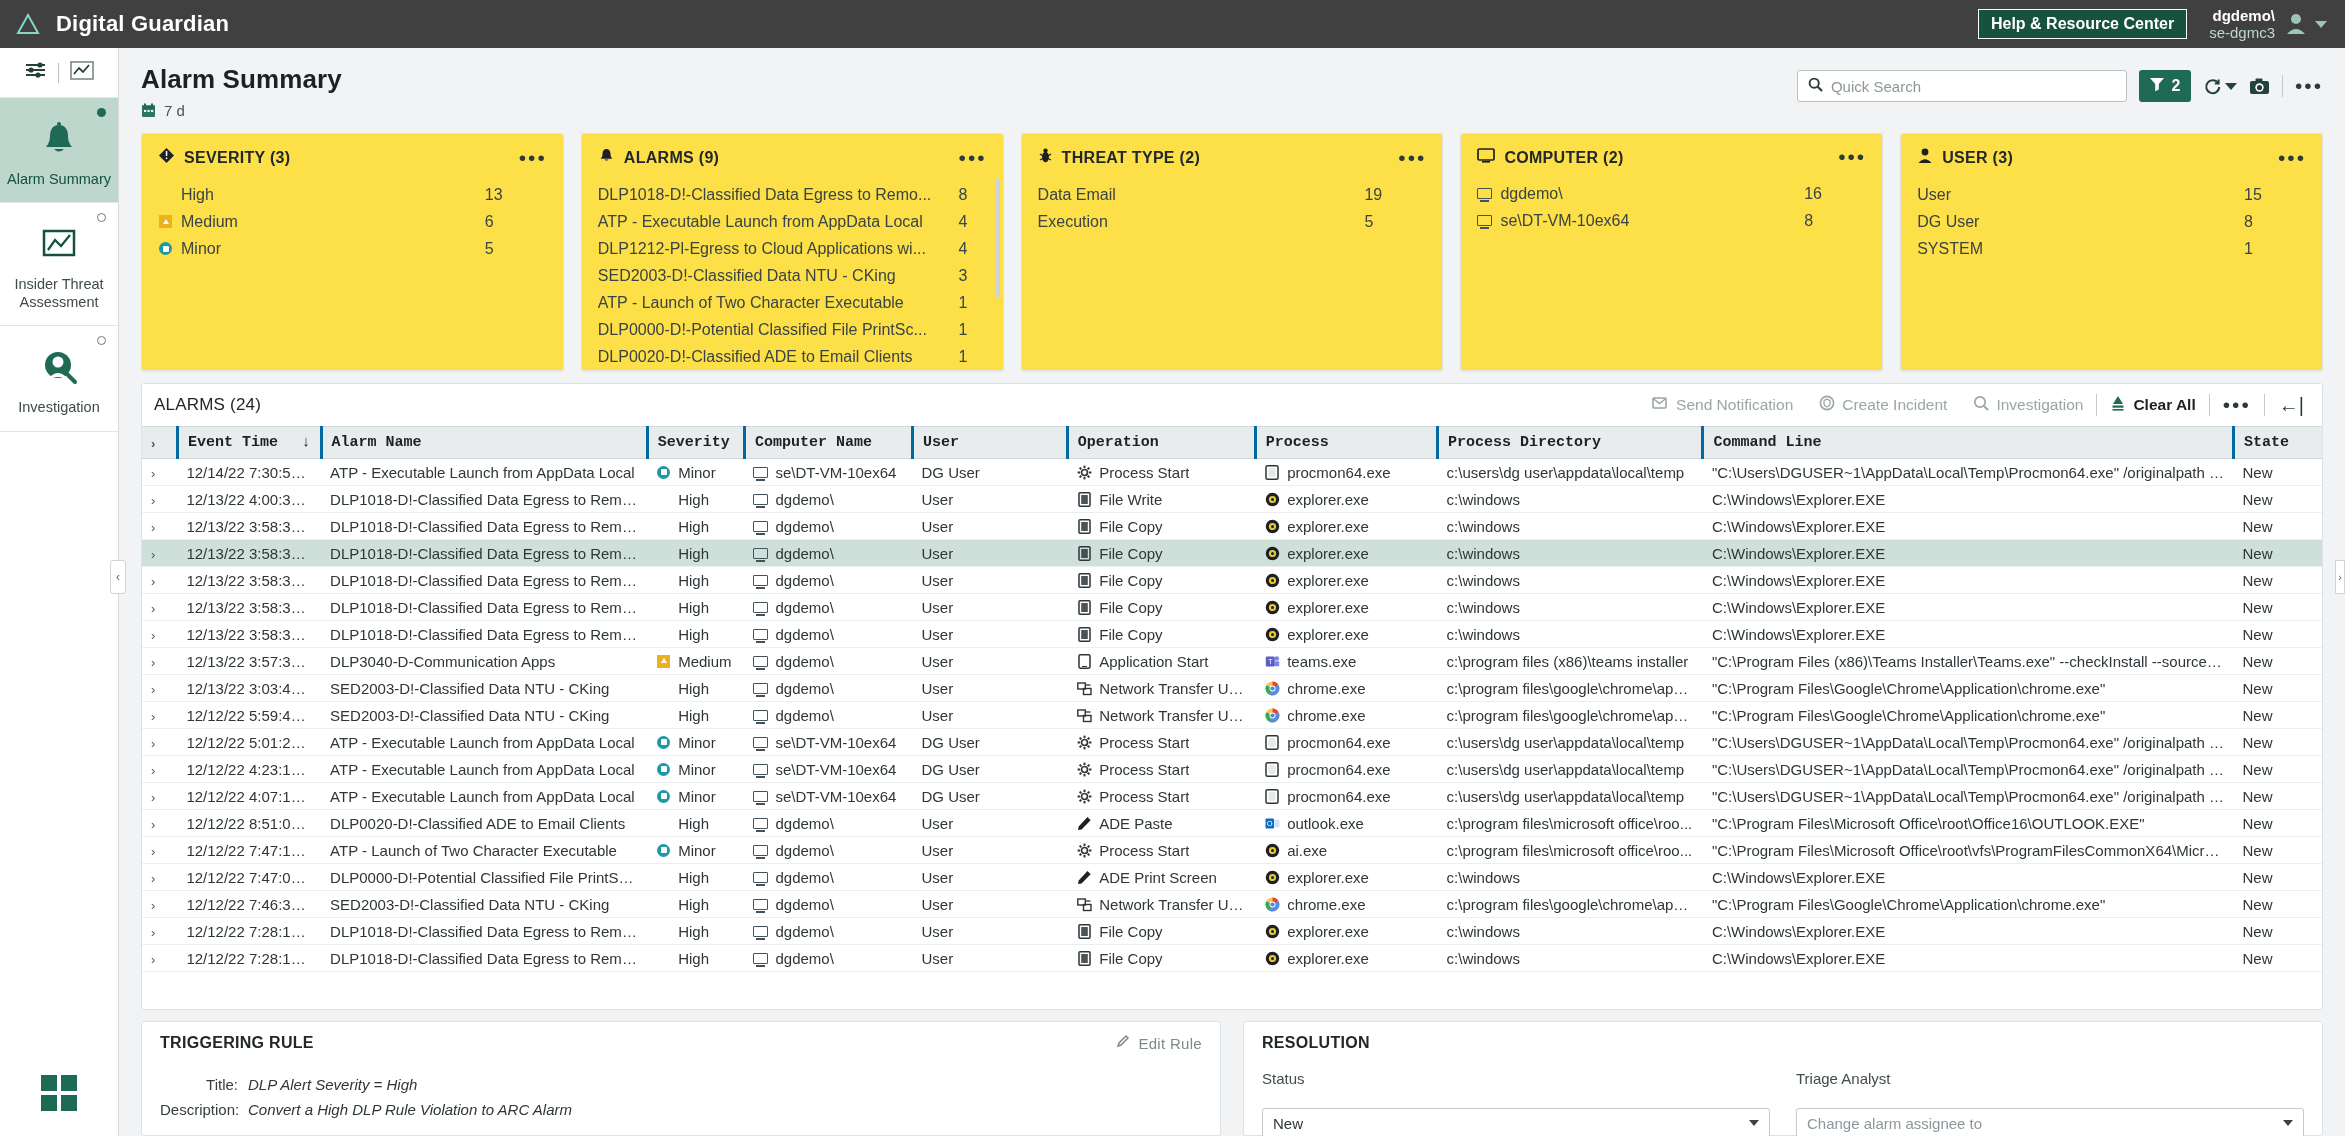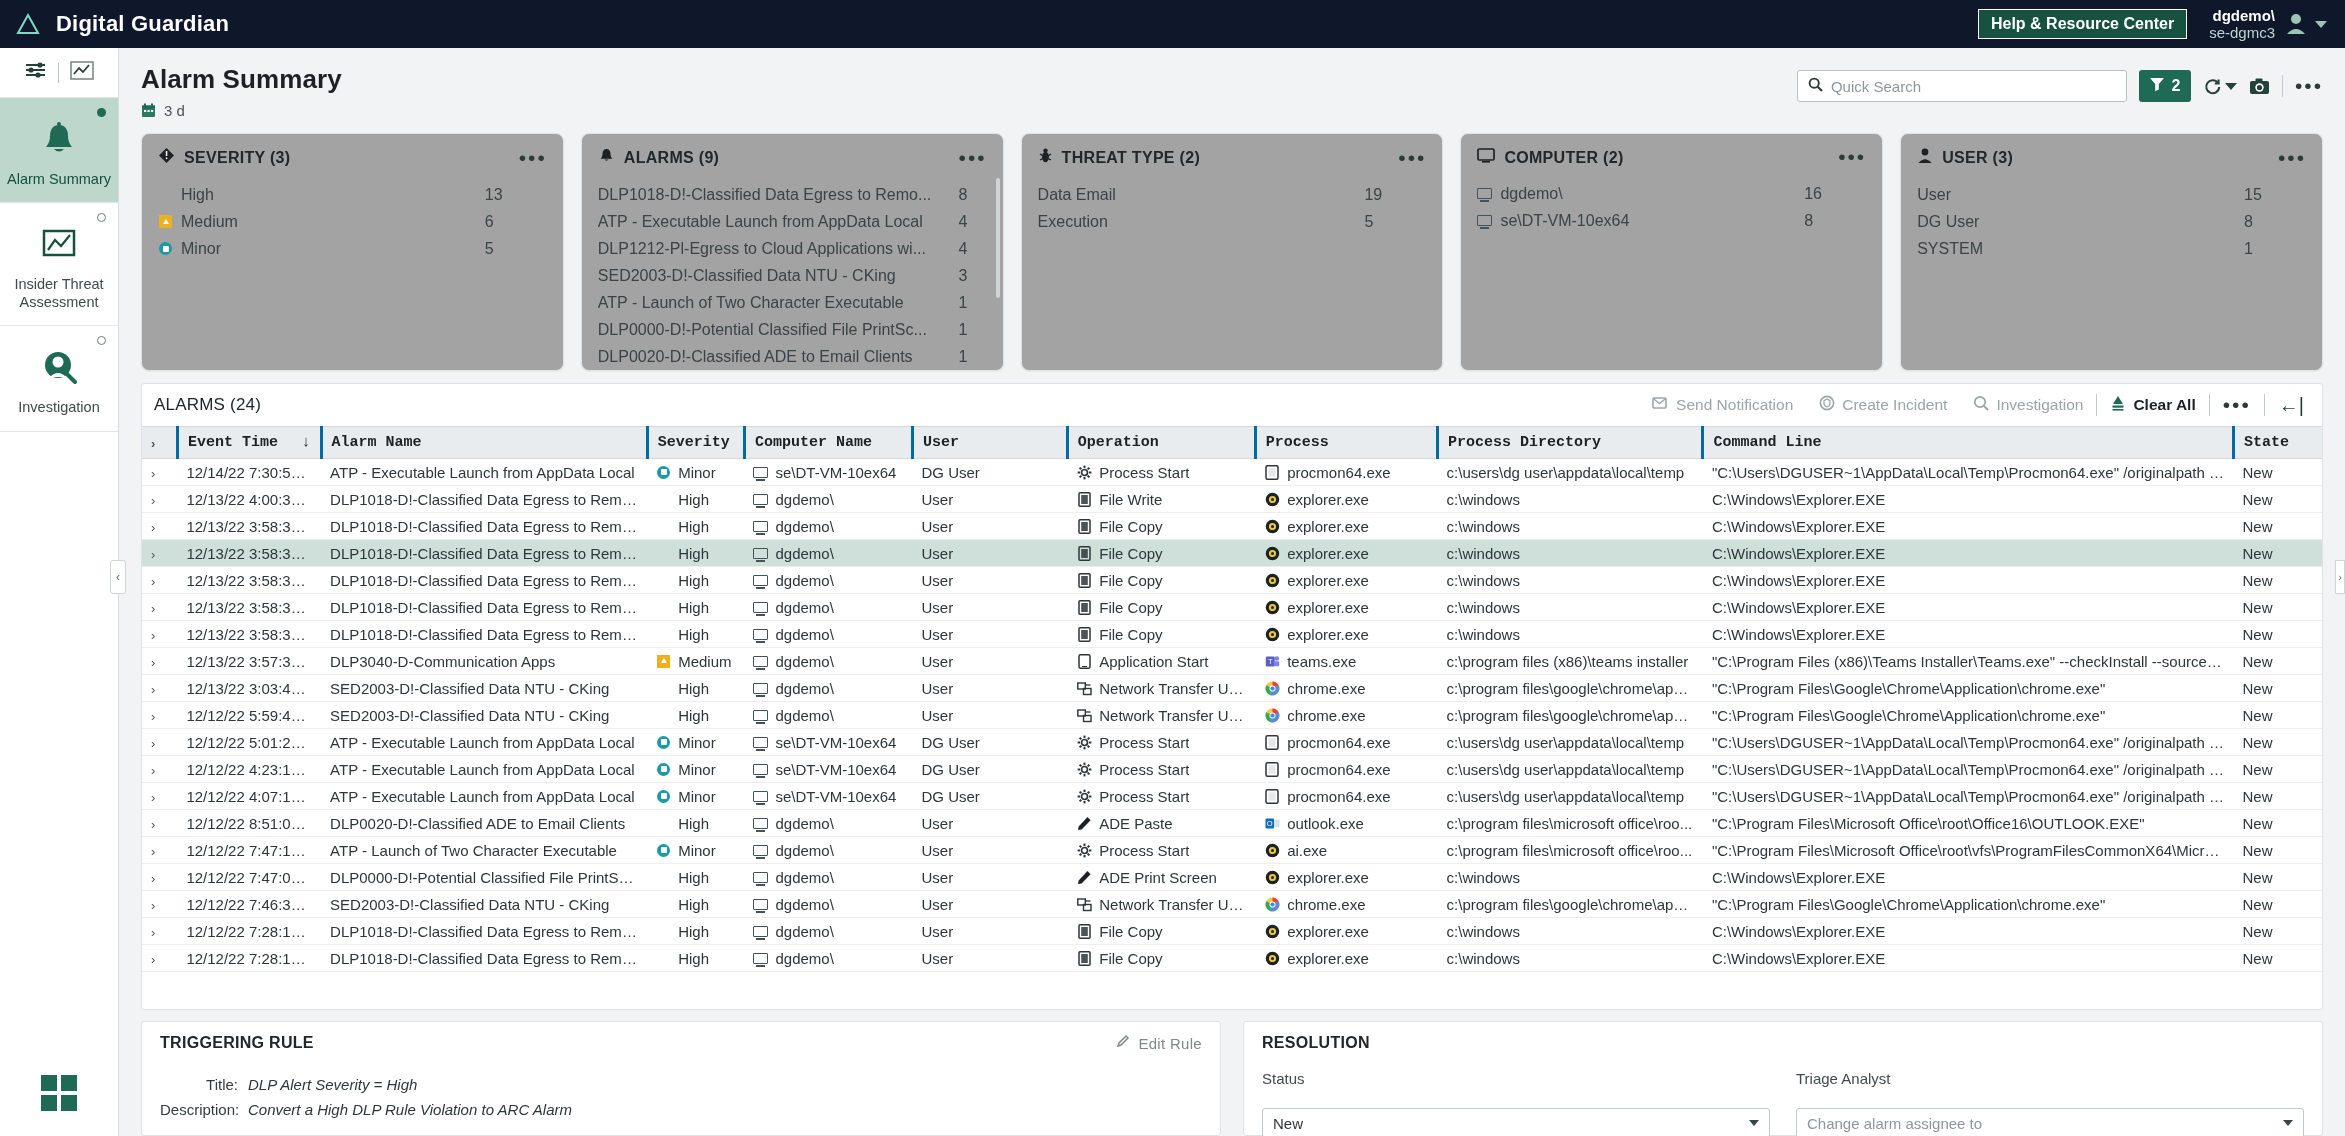--- a/index.html
+++ b/index.html
@@ -6,21 +6,21 @@
   html,body { width:2345px; height:1136px; overflow:hidden; }
   body {
     font-family: "Liberation Sans", sans-serif;
     background:#f2f3f4;
     font-size:18px;
     color:#2c2f33;
   }
 
   
   #topbar {
-    height:48px; background:#0f172a; display:flex; align-items:center;
+    height:48px; background:#404040; display:flex; align-items:center;
     padding:0 14px; color:#fff; position:relative;
   }
   #topbar .logo-mark { width:28px; height:28px; display:flex; align-items:center; justify-content:center; margin-right:14px;}
   #topbar .app-title { font-size:22px; font-weight:bold; letter-spacing:.2px;}
   #topbar .spacer { flex:1; }
   .help-btn {
     border:1.5px solid #ffffff; background:#17513f; color:#fff; font-weight:bold;
     font-size:16px; padding:5px 12px; margin-right:22px; white-space:nowrap;
   }
   .user-block { display:flex; align-items:center; gap:10px; margin-right:4px;}
@@ -81,21 +81,21 @@
     background:#1f6a55; color:#fff; height:32px; min-width:52px; display:flex; align-items:center;
     justify-content:center; gap:6px; border-radius:3px; font-size:16px; font-weight:bold; padding:0 9px;
   }
   .icon-btn { display:flex; align-items:center; gap:3px; color:#2d3b38; cursor:pointer;}
   .vdivider { width:1px; height:22px; background:#c3cacd; }
   .dots { letter-spacing:2px; font-size:21px; color:#2d3b38; line-height:.6; }
 
   
   .cards-row { display:flex; gap:17px; padding:6px 22px 12px 22px; }
   .card {
-    background:#a3a3a3; border:1px solid #e0e3e5; border-radius:8px; flex:1; min-width:0;
+    background:#fde047; border:1px solid #e0e3e5; border-radius:3px; flex:1; min-width:0;
     height:238px; padding:13px 16px 10px 16px; position:relative; box-shadow:0 1px 2px rgba(0,0,0,.05);
   }
   .card-head { display:flex; align-items:center; gap:9px; margin-bottom:12px;}
   .card-title { font-size:16px; font-weight:bold; letter-spacing:.3px; color:#21272b;}
   .card-head .dots { margin-left:auto; }
   .card-rows { display:flex; flex-direction:column; }
   .card-row { display:flex; align-items:center; height:27px; font-size:16px; color:#3a4346;}
   .card-row .lbl { display:flex; align-items:center; gap:8px; flex:1; min-width:0;
                    white-space:nowrap; overflow:hidden; text-overflow:ellipsis;}
   .card-row .val { width:62px; text-align:left; flex:0 0 62px;}
@@ -295,21 +295,21 @@
             <svg width="15" height="15" viewBox="0 0 15 15">
               <rect x="1" y="2.5" width="13" height="11.5" rx="1" fill="#2a7a62"></rect>
               <rect x="1" y="2.5" width="13" height="3" fill="#1f6a55"></rect>
               <rect x="3" y="0.5" width="2" height="3" fill="#1f6a55"></rect>
               <rect x="10" y="0.5" width="2" height="3" fill="#1f6a55"></rect>
               <rect x="3" y="7" width="2.2" height="2" fill="#ffffff"></rect>
               <rect x="6.5" y="7" width="2.2" height="2" fill="#ffffff"></rect>
               <rect x="10" y="7" width="2.2" height="2" fill="#ffffff"></rect>
             </svg>
           </span>
-          <span>3 d</span>
+          <span>7 d</span>
         </div>
       </div>
 
       <div class="head-right">
         <div class="search-wrap">
           <span>
             <svg width="15" height="15" viewBox="0 0 15 15">
               <circle cx="6.2" cy="6.2" r="4.6" fill="none" stroke="#2a3b38" stroke-width="1.9"></circle>
               <line x1="9.7" y1="9.7" x2="14" y2="14" stroke="#2a3b38" stroke-width="2.1"></line>
             </svg>

